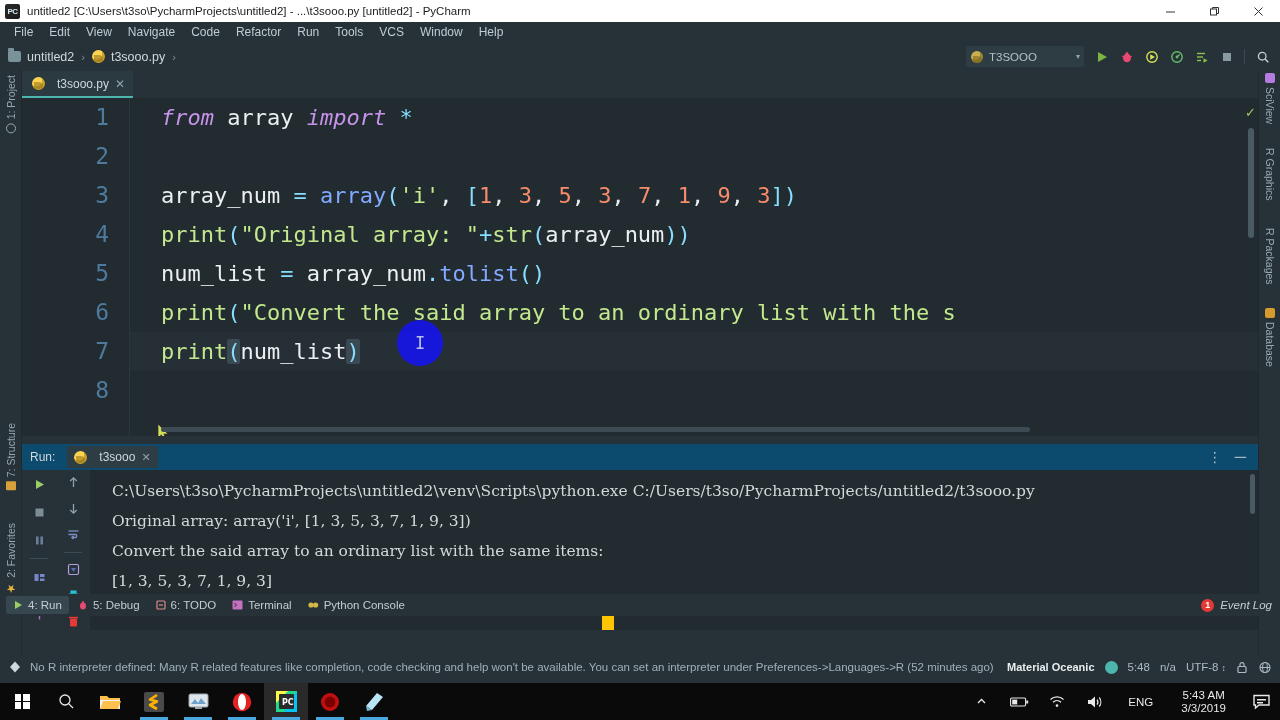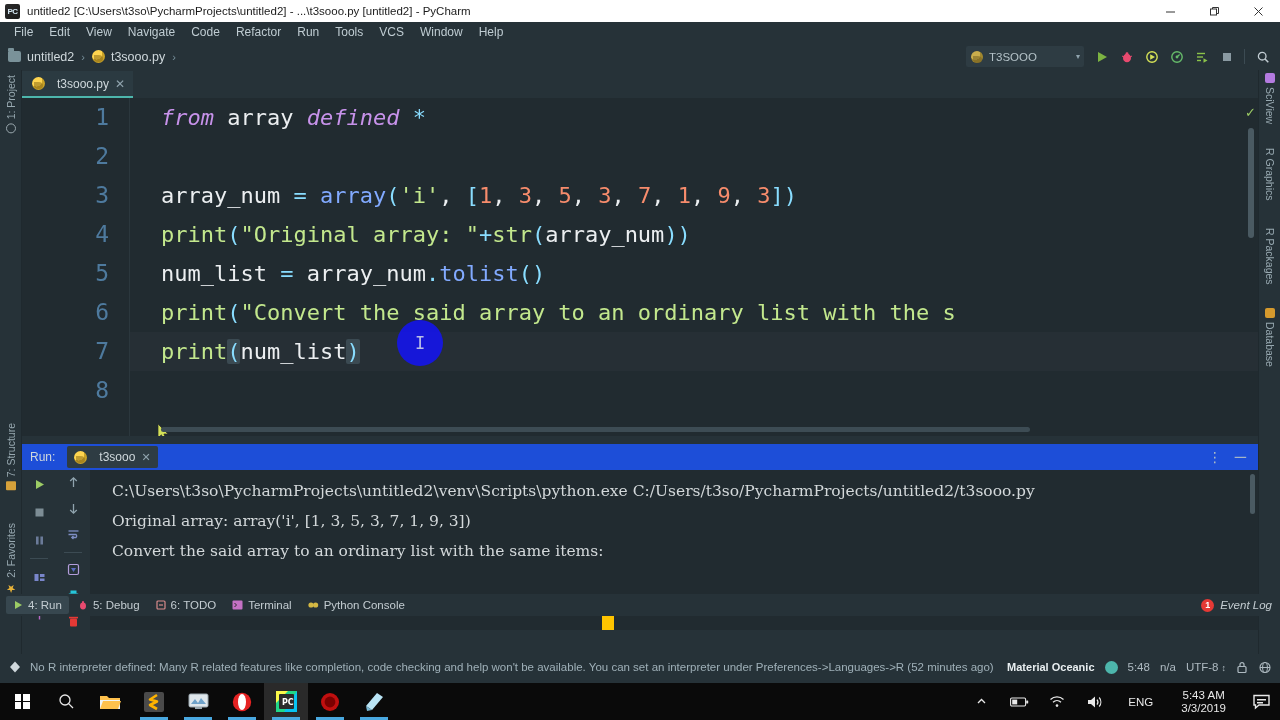--- a/index.html
+++ b/index.html
@@ -169,21 +169,21 @@
   .vscroll {
     position:absolute; right:4px; top:30px; width:6px; height:110px;
     background:#4a5a62; border-radius:3px;
   }
   .inspect-ok {
     position:absolute; right:2px; top:8px; color:#9ccc65; font-size:13px; line-height:1;
   }
 
   
   .runwin {
-    position:absolute; left:22px; top:444px; width:1236px; height:186px; background:#1d4ed8;
+    position:absolute; left:22px; top:444px; width:1236px; height:186px; background:#0c4a6e;
   }
   .runhead { height:26px; display:flex; align-items:center; padding-left:8px; }
   .runhead .title { color:#cfd8dc; font-size:12px; margin-right:12px; }
   .runtab {
     display:flex; align-items:center; gap:6px; height:22px; padding:0 7px;
     background:#2e3c43; border-radius:2px;
   }
   .runtab .lbl { color:#cfd8dc; font-size:12px; }
   .runtab .x { color:#90a4ae; font-size:11px; }
   .runhead-right { margin-left:auto; display:flex; align-items:center; gap:2px; padding-right:6px; }
@@ -419,21 +419,21 @@
       <div class="gline">3</div>
       <div class="gline">4</div>
       <div class="gline">5</div>
       <div class="gline">6</div>
       <div class="gline">7</div>
       <div class="gline">8</div>
     </div>
 
     <div class="code">
 
-      <div class="cline"><span class="kw">from</span><span class="wht"> array </span><span class="kw">defined</span><span class="op"> *</span></div>
+      <div class="cline"><span class="kw">from</span><span class="wht"> array </span><span class="kw">import</span><span class="op"> *</span></div>
 
       <div class="cline">&nbsp;</div>
 
       <div class="cline"><span class="wht">array_num </span><span class="op">=</span><span class="builtin"> array</span><span class="op">(</span><span class="str">'i'</span><span class="wht">, </span><span class="op">[</span><span class="num">1</span><span class="wht">, </span><span class="num">3</span><span class="wht">, </span><span class="num">5</span><span class="wht">, </span><span class="num">3</span><span class="wht">, </span><span class="num">7</span><span class="wht">, </span><span class="num">1</span><span class="wht">, </span><span class="num">9</span><span class="wht">, </span><span class="num">3</span><span class="op">])</span></div>
 
       <div class="cline"><span class="fn">print</span><span class="op">(</span><span class="str">"Original array: "</span><span class="op">+</span><span class="fn">str</span><span class="op">(</span><span class="wht">array_num</span><span class="op">))</span></div>
 
       <div class="cline"><span class="wht">num_list </span><span class="op">=</span><span class="wht"> array_num</span><span class="op">.</span><span class="meth">tolist</span><span class="op">()</span></div>
 
       <div class="cline"><span class="fn">print</span><span class="op">(</span><span class="str">"Convert the said array to an ordinary list with the s</span></div>
@@ -544,20 +544,21 @@
             <rect x="2" y="1.8" width="9" height="1.6" fill="#e53935"></rect>
           </svg>
         </div>
       </div>
     </div>
 
     <div class="console">
       <div class="cout">C:\Users\t3so\PycharmProjects\untitled2\venv\Scripts\python.exe C:/Users/t3so/PycharmProjects/untitled2/t3sooo.py</div>
       <div class="cout">Original array: array('i', [1, 3, 5, 3, 7, 1, 9, 3])</div>
       <div class="cout">Convert the said array to an ordinary list with the same items:</div>
+      <div class="cout">[1, 3, 5, 3, 7, 1, 9, 3]</div>
       <div class="console-caret"></div>
       <div class="console-vscroll"></div>
     </div>
   </div>
 
   <div class="bottombar">
     <div class="bb-item active">
       <svg width="10" height="10" viewBox="0 0 10 10">
           <polygon points="2,1 9,5 2,9" fill="#9ccc65"></polygon>
         </svg>

